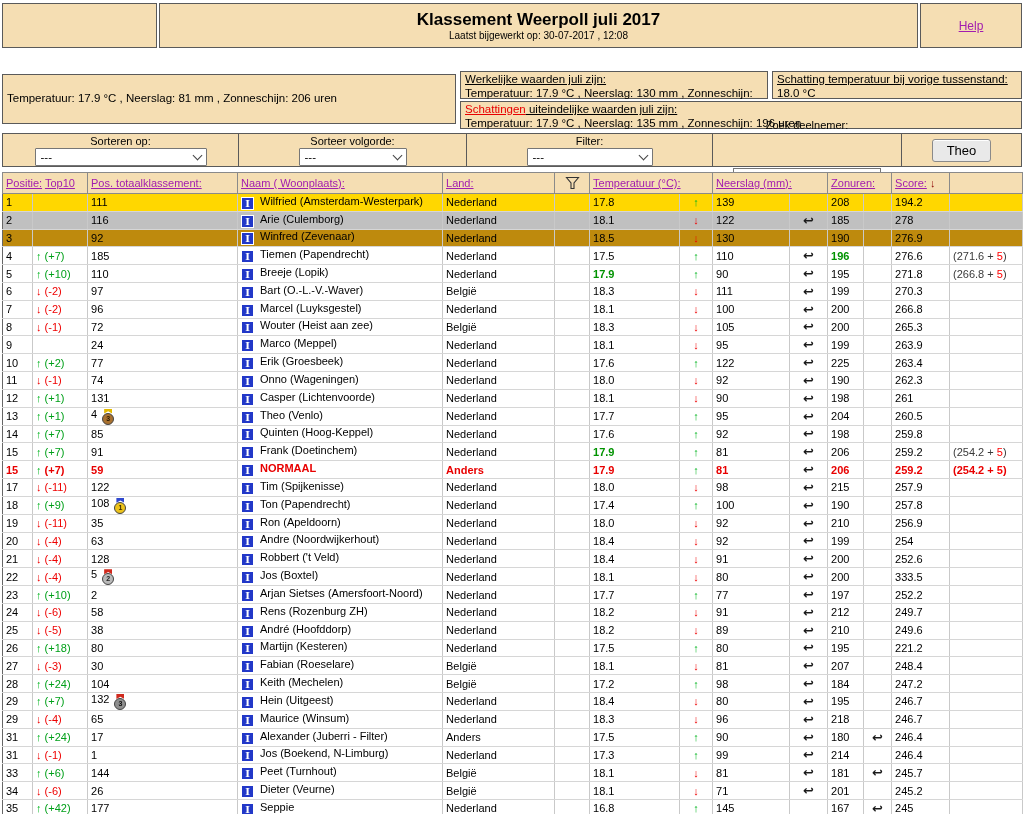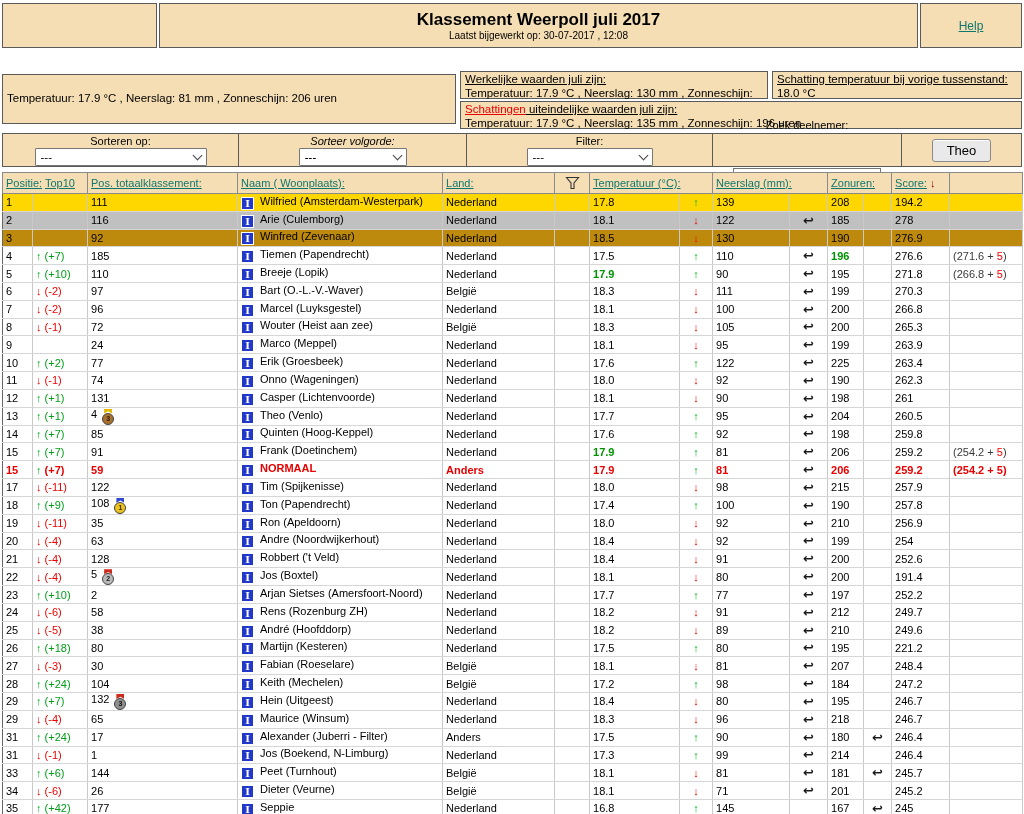--- a/index.html
+++ b/index.html
@@ -1,18 +1,18 @@
 <!DOCTYPE html>
 <html><head>
 <meta charset="utf-8">
 <style>
   html,body{margin:0;padding:0;background:#fff;}
   #page{position:relative;width:1024px;height:814px;overflow:hidden;
         font-family:"Liberation Sans","DejaVu Sans",sans-serif;color:#000;background:#fff;}
-  a,.link{color:#0f766e;text-decoration:underline;cursor:pointer;}
+  a,.link{color:#a21caf;text-decoration:underline;cursor:pointer;}
   
   #banner{position:absolute;left:2px;top:3px;width:1020px;height:45px;display:flex;}
   #banner .bcell{background:#F5DEB3;border:1px solid #5a5a5a;box-sizing:border-box;}
   #banner .bleft{width:155px;border-right:1px solid #5a5a5a;}
   #banner .bmid{flex:1;margin:0 2px;display:flex;flex-direction:column;align-items:center;justify-content:center;}
   #banner .bright{width:102px;display:flex;align-items:center;justify-content:center;}
   #title{font-size:17px;font-weight:bold;line-height:19px;}
   #subtitle{font-size:10px;margin-top:1px;}
   #help{font-size:12px;}
   
@@ -107,21 +107,21 @@
   </div>
 
   <div id="controls">
     <div class="ccell" style="width:237px;">
       <div class="clabel">Sorteren op:</div>
       <div class="select" style="width:172px;">
         <span>---</span>
         <span class="chev"></span>
       </div>
     </div>
-    <div class="ccell" style="width:229px;font-style:italic;">
+    <div class="ccell" style="width:229px;">
       <div class="clabel">Sorteer volgorde:</div>
       <div class="select" style="width:108px;">
         <span>---</span>
         <span class="chev"></span>
       </div>
     </div>
     <div class="ccell" style="width:247px;">
       <div class="clabel">Filter:</div>
       <div class="select" style="width:126px;">
         <span>---</span>
@@ -533,21 +533,21 @@
           <td>5<span class="medal"><span class="ribbon" style="background:#d02a1e"></span><span class="disc" style="background:#b9b9b9;color:#222222">2</span></span></td>
           <td><span class="iicon">I</span><span>Jos (Boxtel)</span></td>
           <td>Nederland</td>
           <td></td>
           <td>18.1</td>
           <td style="text-align:center"><span class="arr-d">↓</span></td>
           <td>80</td>
           <td style="text-align:center"><span class="joker">↩</span></td>
           <td>200</td>
           <td style="text-align:center"></td>
-          <td>191.4</td>
+          <td>333.5</td>
           <td></td>
         </tr>
         <tr>
           <td>23</td>
           <td><span class="arr-u">↑</span> <span class="chg-txt chg-u">(+10)</span></td>
           <td>2</td>
           <td><span class="iicon">I</span><span>Arjan Sietses (Amersfoort-Noord)</span></td>
           <td>Nederland</td>
           <td></td>
           <td>17.7</td>

